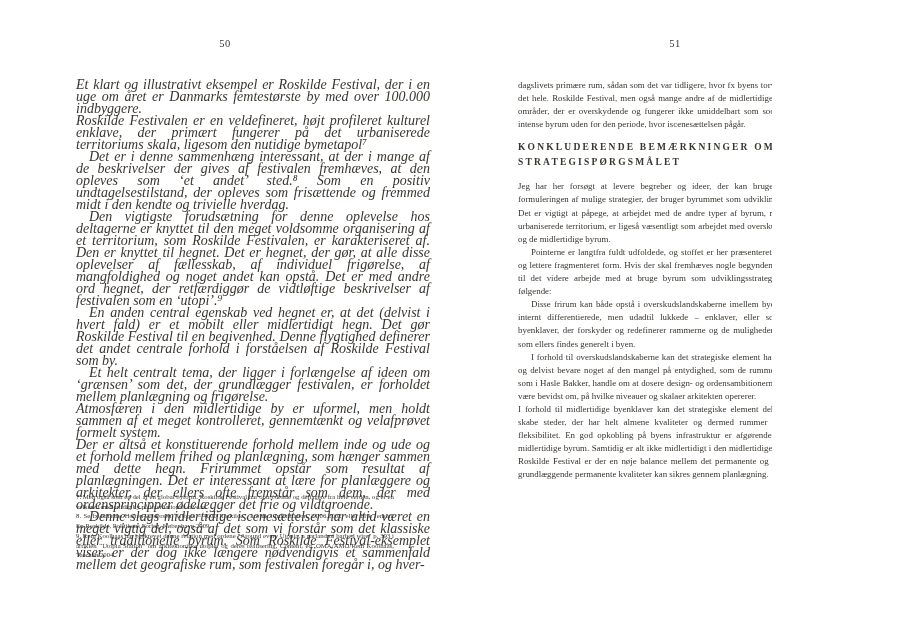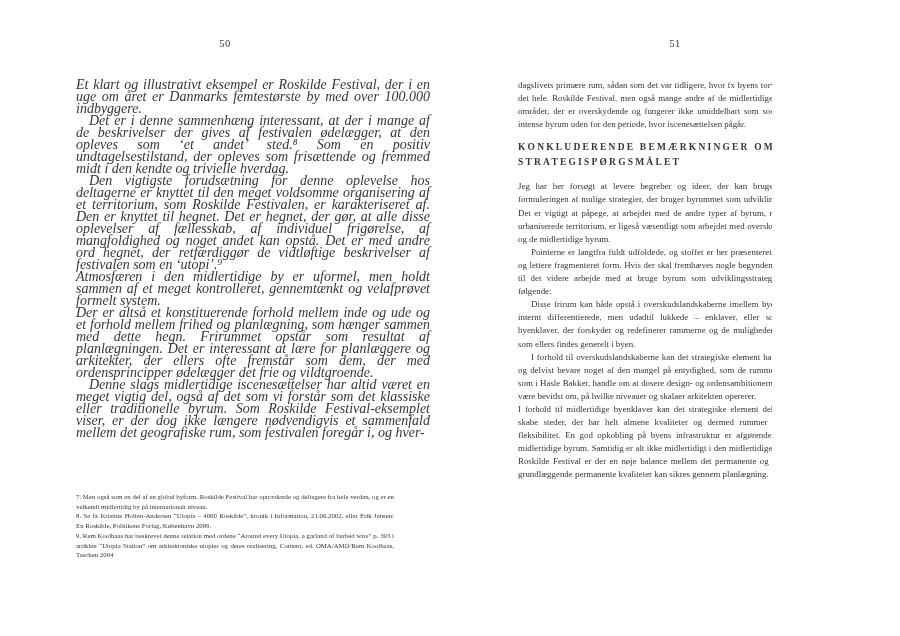--- a/index.html
+++ b/index.html
@@ -40,22 +40,25 @@
 </head>
 <body>
 
 <div class="spread">
 
   <div class="pageno left">50</div>
   <div class="pageno right">51</div>
 
   <div class="col col-left">
     <p>Et klart og illustrativt eksempel er Roskilde Festival, der i en uge om året er Danmarks femtestørste by med over 100.000 indbyggere.</p>
-    <p class="indent">Det er i denne sammenhæng interessant, at der i mange af de beskrivelser der gives af festivalen ødelægger, at den opleves som ‘et andet’ sted.⁸ Som en positiv undtagelsestilstand, der opleves som frisættende og fremmed midt i den kendte og trivielle hverdag.</p>
+    <p>Roskilde Festivalen er en veldefineret, højt profileret kulturel enklave, der primært fungerer på det urbaniserede territoriums skala, ligesom den nutidige bymetapol⁷</p>
+    <p class="indent">Det er i denne sammenhæng interessant, at der i mange af de beskrivelser der gives af festivalen fremhæves, at den opleves som ‘et andet’ sted.⁸ Som en positiv undtagelsestilstand, der opleves som frisættende og fremmed midt i den kendte og trivielle hverdag.</p>
     <p class="indent">Den vigtigste forudsætning for denne oplevelse hos deltagerne er knyttet til den meget voldsomme organisering af et territorium, som Roskilde Festivalen, er karakteriseret af. Den er knyttet til hegnet. Det er hegnet, der gør, at alle disse oplevelser af fællesskab, af individuel frigørelse, af mangfoldighed og noget andet kan opstå. Det er med andre ord hegnet, der retfærdiggør de vidtløftige beskrivelser af festivalen som en ‘utopi’.⁹</p>
+    <p class="indent">En anden central egenskab ved hegnet er, at det (delvist i hvert fald) er et mobilt eller midlertidigt hegn. Det gør Roskilde Festival til en begivenhed. Denne flygtighed definerer det andet centrale forhold i forståelsen af Roskilde Festival som by.</p>
+    <p class="indent">Et helt centralt tema, der ligger i forlængelse af ideen om ‘grænsen’ som det, der grundlægger festivalen, er forholdet mellem planlægning og frigørelse.</p>
     <p>Atmosfæren i den midlertidige by er uformel, men holdt sammen af et meget kontrolleret, gennemtænkt og velafprøvet formelt system.</p>
     <p>Der er altså et konstituerende forhold mellem inde og ude og et forhold mellem frihed og planlægning, som hænger sammen med dette hegn. Frirummet opstår som resultat af planlægningen. Det er interessant at lære for planlæggere og arkitekter, der ellers ofte fremstår som dem, der med ordensprincipper ødelægger det frie og vildtgroende.</p>
     <p class="indent">Denne slags midlertidige iscenesættelser har altid været en meget vigtig del, også af det som vi forstår som det klassiske eller traditionelle byrum. Som Roskilde Festival-eksemplet viser, er der dog ikke længere nødvendigvis et sammenfald mellem det geografiske rum, som festivalen foregår i, og hver-</p>
   </div>
 
   <div class="footnotes">
     <p>7. Men også som en del af en global byform. Roskilde Festival har optrædende og deltagere fra hele verden, og er en velkendt midlertidig by på internationalt niveau.</p>
     <p>8. Se fx Kristine Holten-Andersen “Utopia – 4000 Roskilde”, kronik i Information, 21.06.2002, eller Erik Jensen: En Roskilde, Politikens Forlag, København 2009.</p>
     <p>9. Rem Koolhaas har beskrevet denne relation med ordene “Around every Utopia, a garland of barbed wire” p. 393 i artiklen “Utopia Station” om arkitektoniske utopier og deres realisering, Content, ed. OMA/AMO/Rem Koolhaas, Taschen 2004</p>
   </div>

